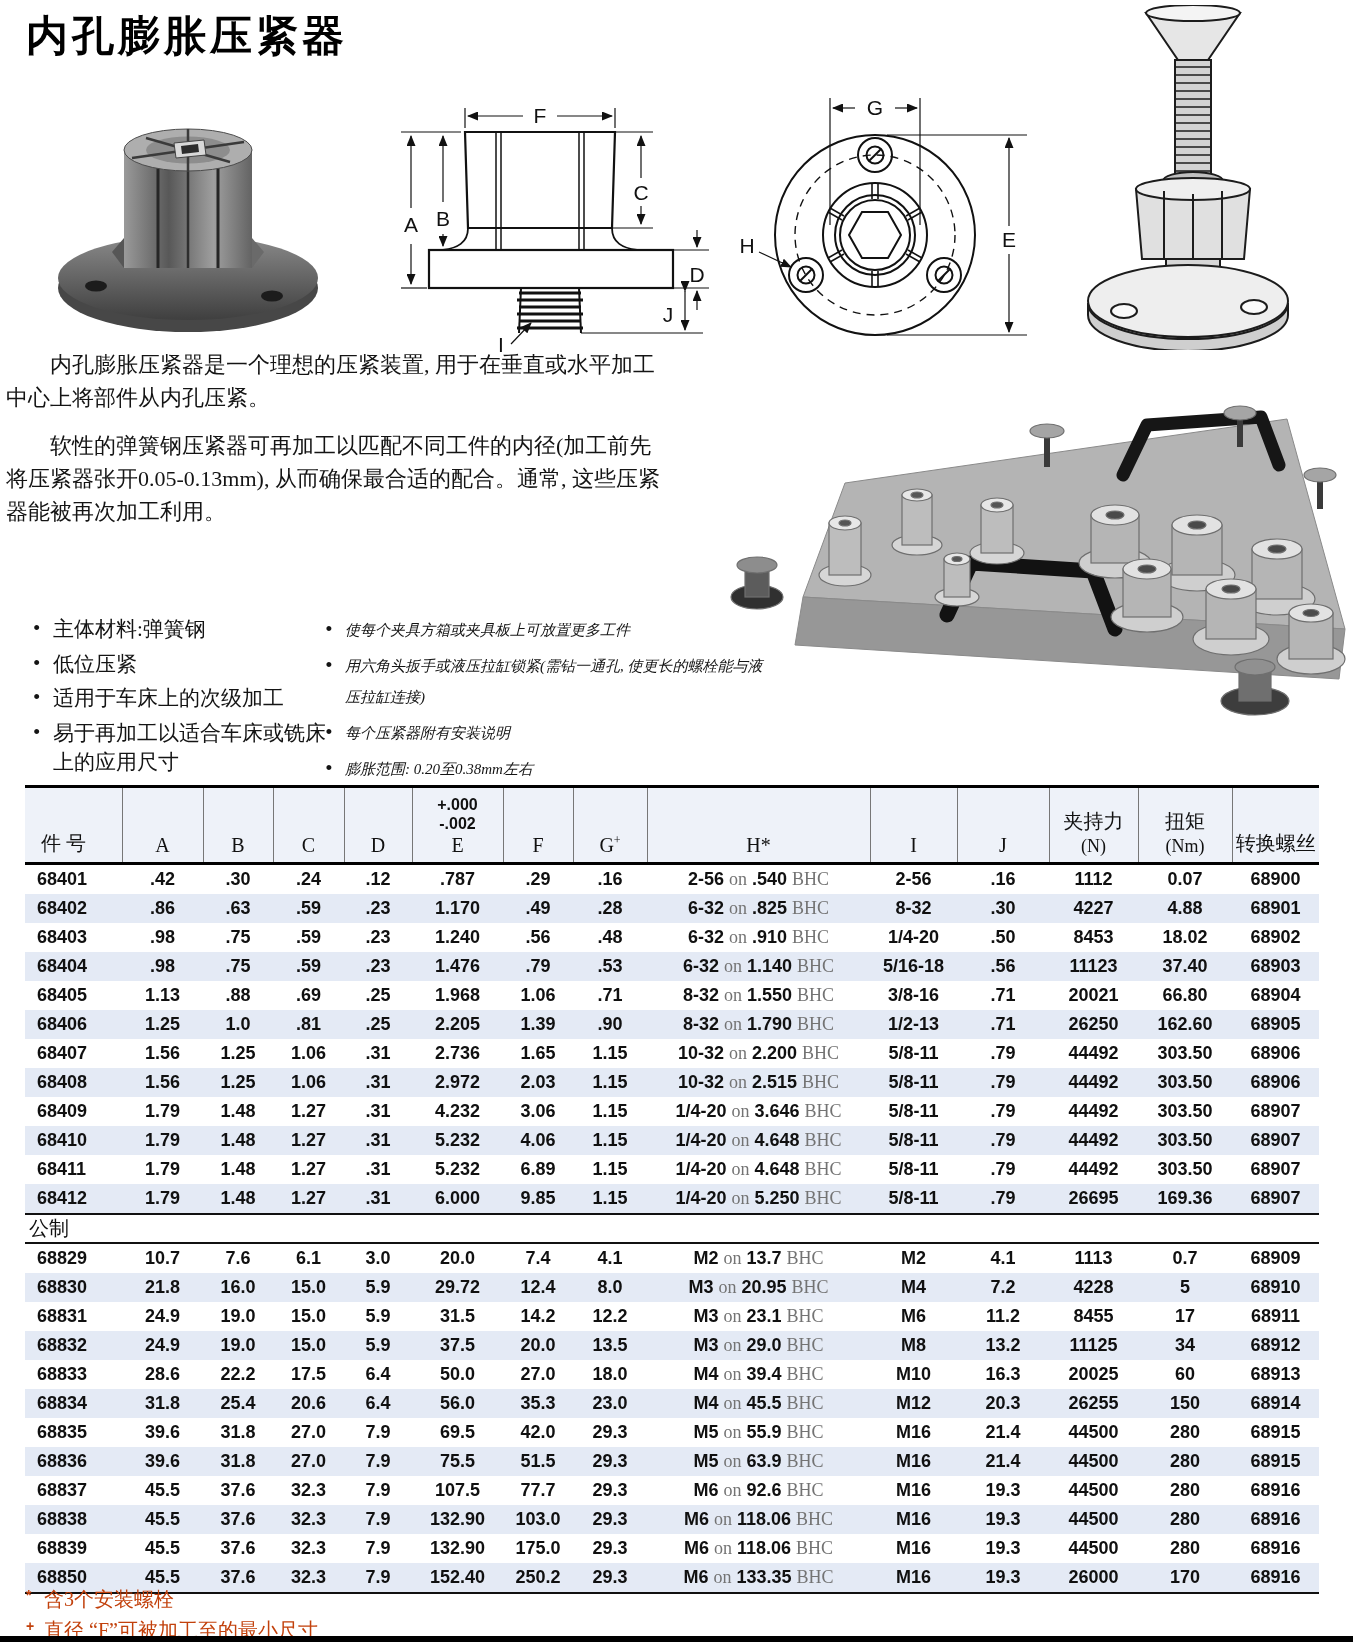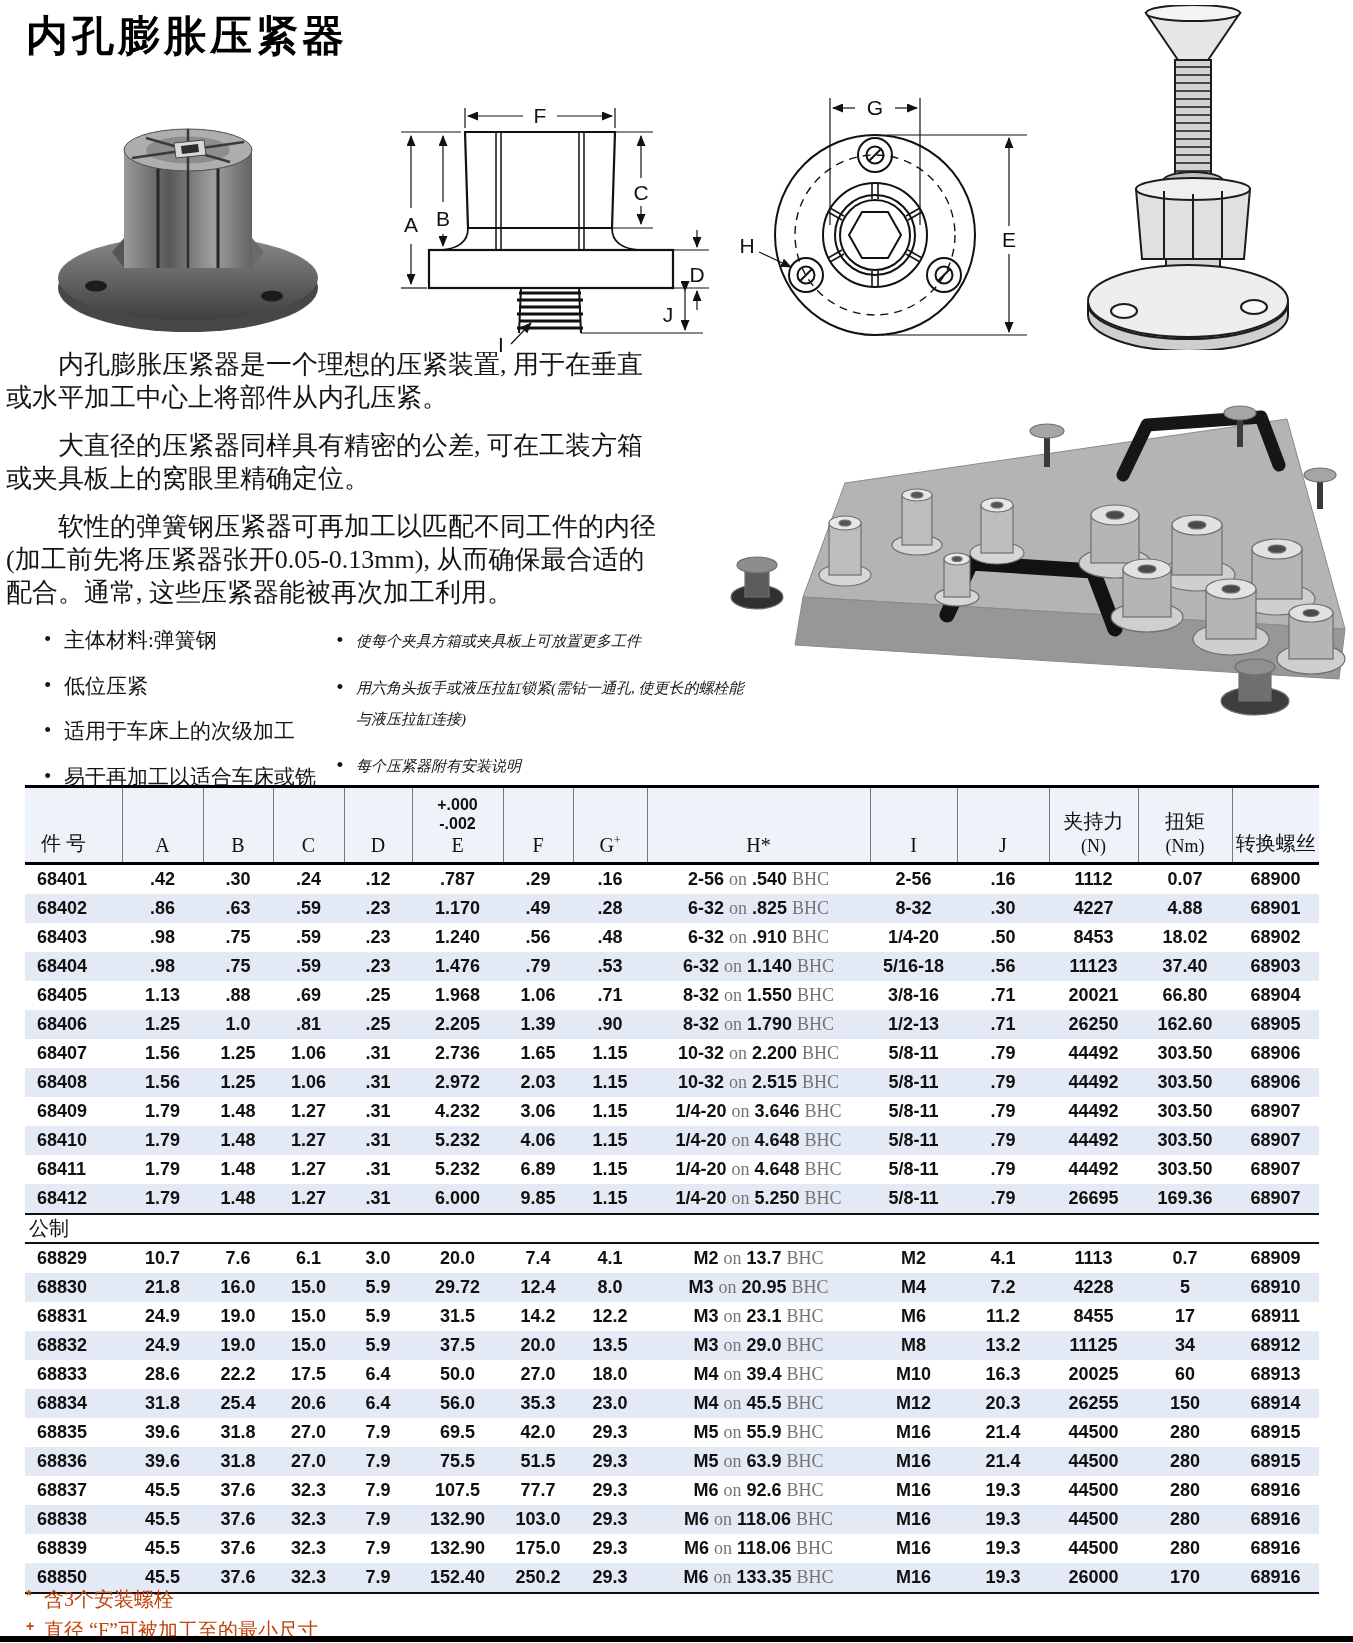--- a/index.html
+++ b/index.html
@@ -3,28 +3,28 @@
 <meta charset="utf-8">
 <style>
   html,body{margin:0;padding:0;background:#fff;}
   .page{position:relative;width:1353px;height:1643px;background:#fff;overflow:hidden;
         font-family:"Liberation Sans",sans-serif;color:#111;}
 
   h1.title{position:absolute;left:26px;top:8px;margin:0;font-size:42px;font-weight:bold;
            letter-spacing:4px;font-family:Liberation Mono, monospace;color:#000;}
 
   .paras{position:absolute;left:6px;top:348px;width:662px;
-         font-family:"Liberation Serif",serif;font-size:26px;line-height:33px;color:#141414;}
+         font-family:"Liberation Serif",serif;font-size:22px;line-height:33px;color:#141414;}
   .paras p{margin:0 0 15px 0;text-indent:2em;}
 
   .bullets{position:absolute;top:610px;margin:0;padding:0;
            font-family:"Liberation Serif",serif;color:#141414;}
   .bullets.left{left:22px;width:312px;font-size:21px;line-height:29.5px;}
   .bullets.right{left:314px;width:455px;font-size:15px;line-height:31px;font-style:italic;}
-  .bullets li{list-style:none;position:relative;padding-left:26px;margin:16px;}
+  .bullets li{list-style:none;position:relative;padding-left:26px;margin:5px;}
   .bullets li::before{content:"\2022";position:absolute;left:6px;top:-1px;font-size:21px;}
 
   
   .fig{position:absolute;}
   .fig text{font-family:"Liberation Sans",sans-serif;font-size:21px;fill:#111;}
 
   
   table.spec{position:absolute;left:25px;top:785px;width:1294px;border-collapse:collapse;
              table-layout:fixed;border-top:3px solid #000;border-bottom:2px solid #111;}
   table.spec th{vertical-align:bottom;padding:3px 2px 5px 2px;height:66px;background:#eef2f9;
@@ -308,21 +308,20 @@
       <g>
           <ellipse cx="62" cy="242" rx="26" ry="12" fill="#303030"></ellipse>
           <rect x="50" y="212" width="24" height="30" fill="#5c5c5c"></rect>
           <ellipse cx="62" cy="210" rx="20" ry="8" fill="#8d8d8d"></ellipse>
         </g>
     </g>
   </svg>
 
   <div class="paras">
     <p>内孔膨胀压紧器是一个理想的压紧装置, 用于在垂直或水平加工中心上将部件从内孔压紧。</p>
-    <p>大直径的压紧器同样具有精密的公差, 可在工装方箱或夹具板上的窝眼里精确定位。</p>
     <p>软性的弹簧钢压紧器可再加工以匹配不同工件的内径(加工前先将压紧器张开0.05-0.13mm), 从而确保最合适的配合。通常, 这些压紧器能被再次加工利用。</p>
   </div>
 
   <ul class="bullets left">
     <li>主体材料:弹簧钢</li>
     <li>低位压紧</li>
     <li>适用于车床上的次级加工</li>
     <li>易于再加工以适合车床或铣床上的应用尺寸</li>
     <li>非常适合平板式夹具组合</li>
   </ul>

